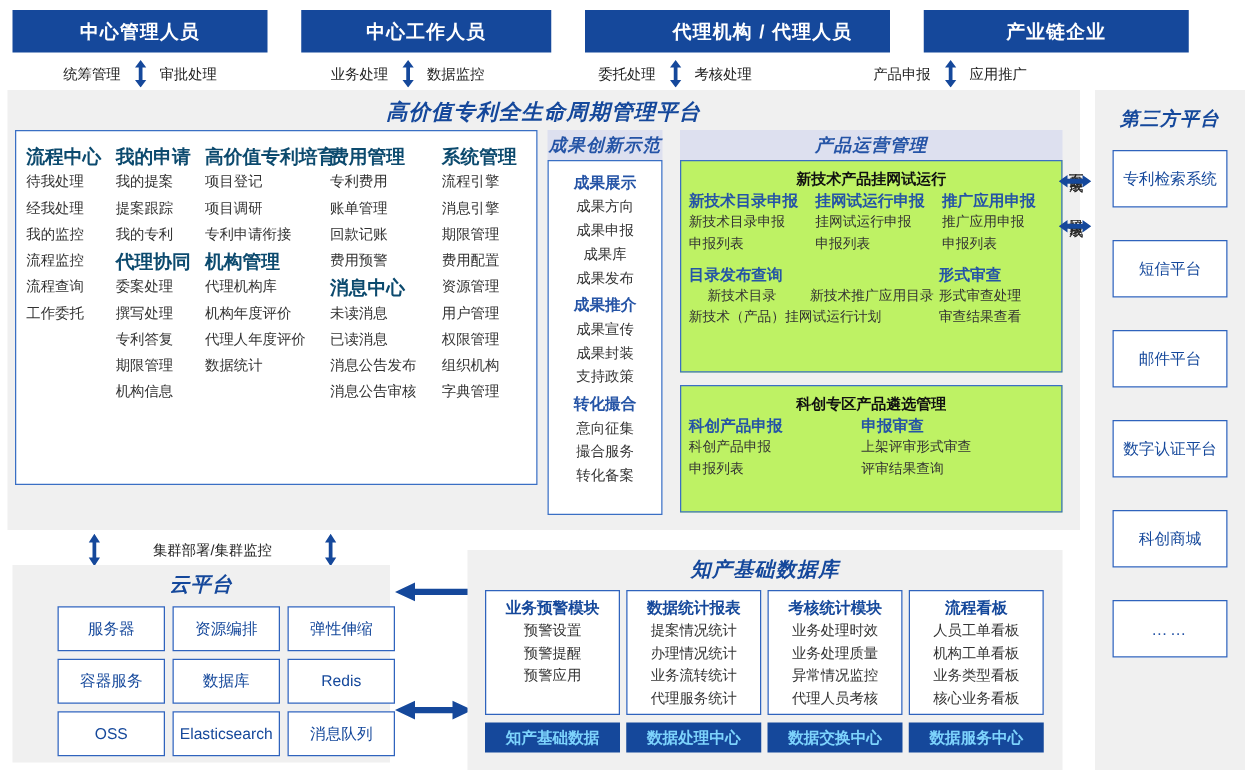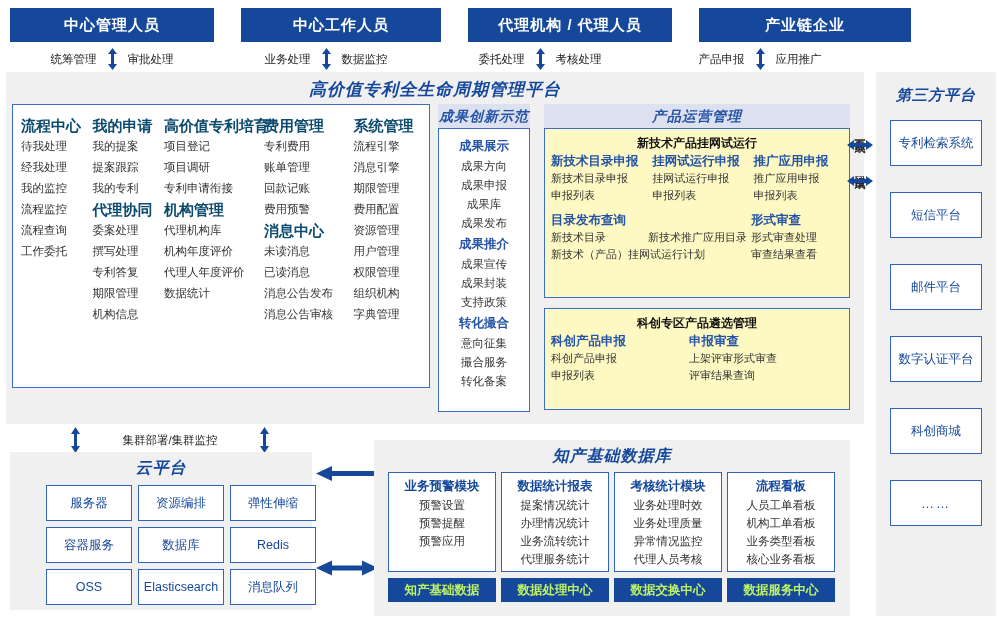--- a/index.html
+++ b/index.html
@@ -15,21 +15,21 @@
 
   
   .actors{position:absolute;left:10px;top:8px;width:856px;height:34px;display:flex;gap:27px;}
   .actor{
     flex:1;background:#15489b;color:#ffffff;
     display:flex;align-items:center;justify-content:center;
     font-size:15px;font-weight:bold;letter-spacing:1px;
   }
   .actor.w1{flex:0 0 204px;}
   .actor.w2{flex:0 0 200px;}
-  .actor.w3{flex:0 0 204px;}
+  .actor.w3{flex:0 0 204px;padding-left:40px;}
   .actor.w4{flex:0 0 212px;}
 
   .flowrow{position:absolute;left:10px;top:46px;width:856px;height:26px;display:flex;gap:12px;}
   .flowgrp{display:flex;align-items:center;justify-content:center;gap:10px;font-size:11.5px;color:#222;}
   .flowgrp.w1{flex:0 0 204px;}
   .flowgrp.w2{flex:0 0 200px;}
   .flowgrp.w3{flex:0 0 204px;}
   .flowgrp.w4{flex:0 0 212px;}
   .vdarrow{width:11px;height:22px;flex:0 0 11px;}
 
@@ -61,32 +61,32 @@
   .c1{width:66px;} .c2{width:66px;} .c3{width:94px;} .c4{width:84px;} .c5{width:70px;}
 
   
   .sec-b{position:absolute;left:438px;top:104px;width:92px;height:312px;}
   .sec-b .sec-body{height:284px;box-sizing:border-box;padding:6px 0 0 0;}
   .sec-b .h{font-size:12.5px;font-weight:bold;color:#2554a6;line-height:22px;text-align:center;}
   .sec-b .i{font-size:11.5px;color:#333;line-height:19px;text-align:center;}
 
   
   .sec-c{position:absolute;left:544px;top:104px;width:306px;height:312px;}
-  .sec-c .sub{border:1.5px solid #3a6fc4;background:#fef9c3;box-sizing:border-box;}
+  .sec-c .sub{border:1.5px solid #3a6fc4;background:#bef264;box-sizing:border-box;}
   .sub-title{font-size:12px;font-weight:bold;color:#111;text-align:center;line-height:20px;}
   .sub1{height:170px;padding:4px 6px 0 6px;}
   .sub2{height:102px;margin-top:10px;padding:4px 6px 0 6px;}
   .pcols{display:flex;gap:6px;}
   .pcol{display:flex;flex-direction:column;}
   .pcol .h{font-size:12.5px;font-weight:bold;color:#2554a6;line-height:17px;}
   .pcol .i{font-size:11px;color:#333;line-height:17px;white-space:nowrap;}
   .p1{width:98px;} .p2{width:98px;} .p3{width:92px;}
   .prow2{display:flex;margin-top:8px;gap:4px;}
   .q1{width:196px;} .q2{width:92px;}
-  .inlinerow{display:flex;}
+  .inlinerow{display:flex;margin-left:15px;}
   .s1{width:118px;} .s2{width:178px;}
 
   
   .intcol{position:absolute;left:848px;top:130px;width:24px;height:230px;
           display:flex;flex-direction:column;align-items:center;justify-content:flex-start;}
   .vtext{writing-mode:vertical-rl;text-orientation:upright;font-size:11.5px;color:#222;letter-spacing:1px;line-height:14px;}
   .hdarrow{width:26px;height:14px;margin:4px 0 14px 0;}
 
   
   .third{position:absolute;left:876px;top:72px;width:120px;height:544px;background:#f0f0f0;}
@@ -118,21 +118,21 @@
   .ipdb-title{position:absolute;left:0;top:6px;width:476px;text-align:center;
     font-size:16px;font-weight:bold;font-style:italic;color:#15489b;letter-spacing:1px;}
   .ipdb-grid{position:absolute;left:14px;top:32px;width:448px;display:grid;
     grid-template-columns:repeat(4,108px);gap:5px;}
   .ipdb-card{border:1.5px solid #2f63bd;background:#ffffff;height:100px;
     display:flex;flex-direction:column;align-items:center;padding-top:4px;box-sizing:border-box;}
   .ipdb-card .h{font-size:12.5px;font-weight:bold;color:#15489b;line-height:19px;}
   .ipdb-card .i{font-size:11.5px;color:#333;line-height:18px;}
   .ipdb-foot{position:absolute;left:14px;top:138px;width:448px;display:grid;
     grid-template-columns:repeat(4,108px);gap:5px;}
-  .ipdb-fcell{height:24px;background:#15489b;color:#bef264;font-size:12.5px;font-weight:bold;
+  .ipdb-fcell{height:24px;background:#15489b;color:#7dd3fc;font-size:12.5px;font-weight:bold;
     display:flex;align-items:center;justify-content:center;}
 </style>
 </head>
 <body>
 
 <div class="root">
 
   <div class="actors">
     <div class="actor w1">
         <span>中心管理人员</span>

